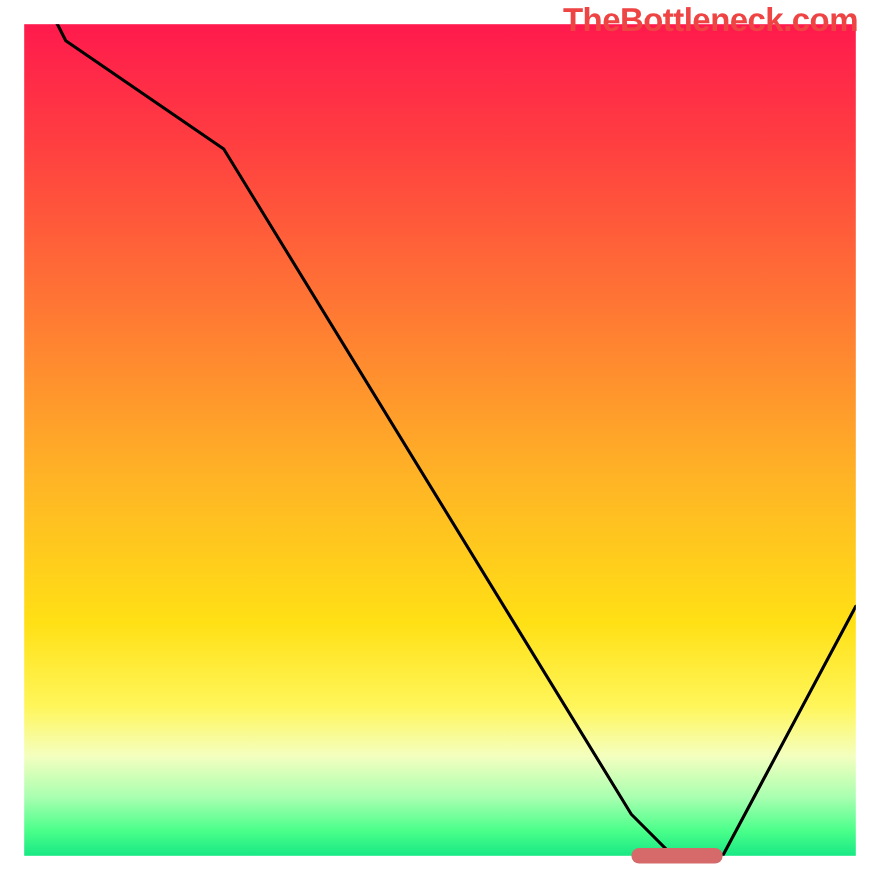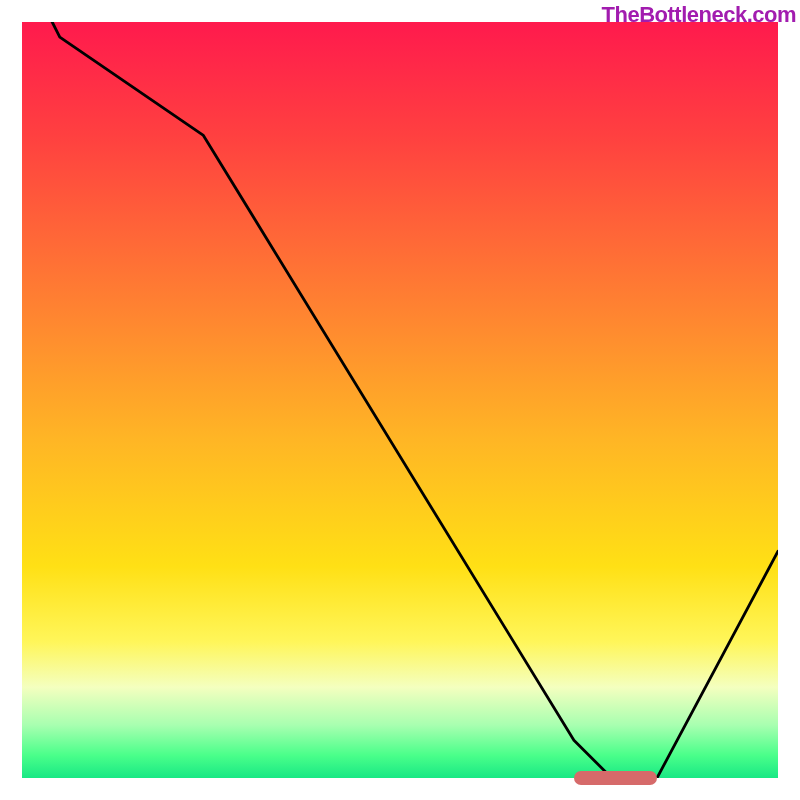--- a/index.html
+++ b/index.html
@@ -7,24 +7,24 @@
     padding: 0;
     width: 800px;
     height: 800px;
     position: relative;
     background: #ffffff;
     font-family: -apple-system, BlinkMacSystemFont, "Segoe UI", Arial, sans-serif;
   }
   .watermark {
     position: absolute;
     top: 2px;
-    right: 4px;
-    font-size: 22px;
+    right: 20px;
+    font-size: 30px;
     font-weight: 600;
-    color: #a21caf;
+    color: #ef4444;
     letter-spacing: -0.5px;
     z-index: 10;
   }
   .plot-area {
     position: absolute;
     left: 22px;
     top: 22px;
     width: 756px;
     height: 756px;
     

